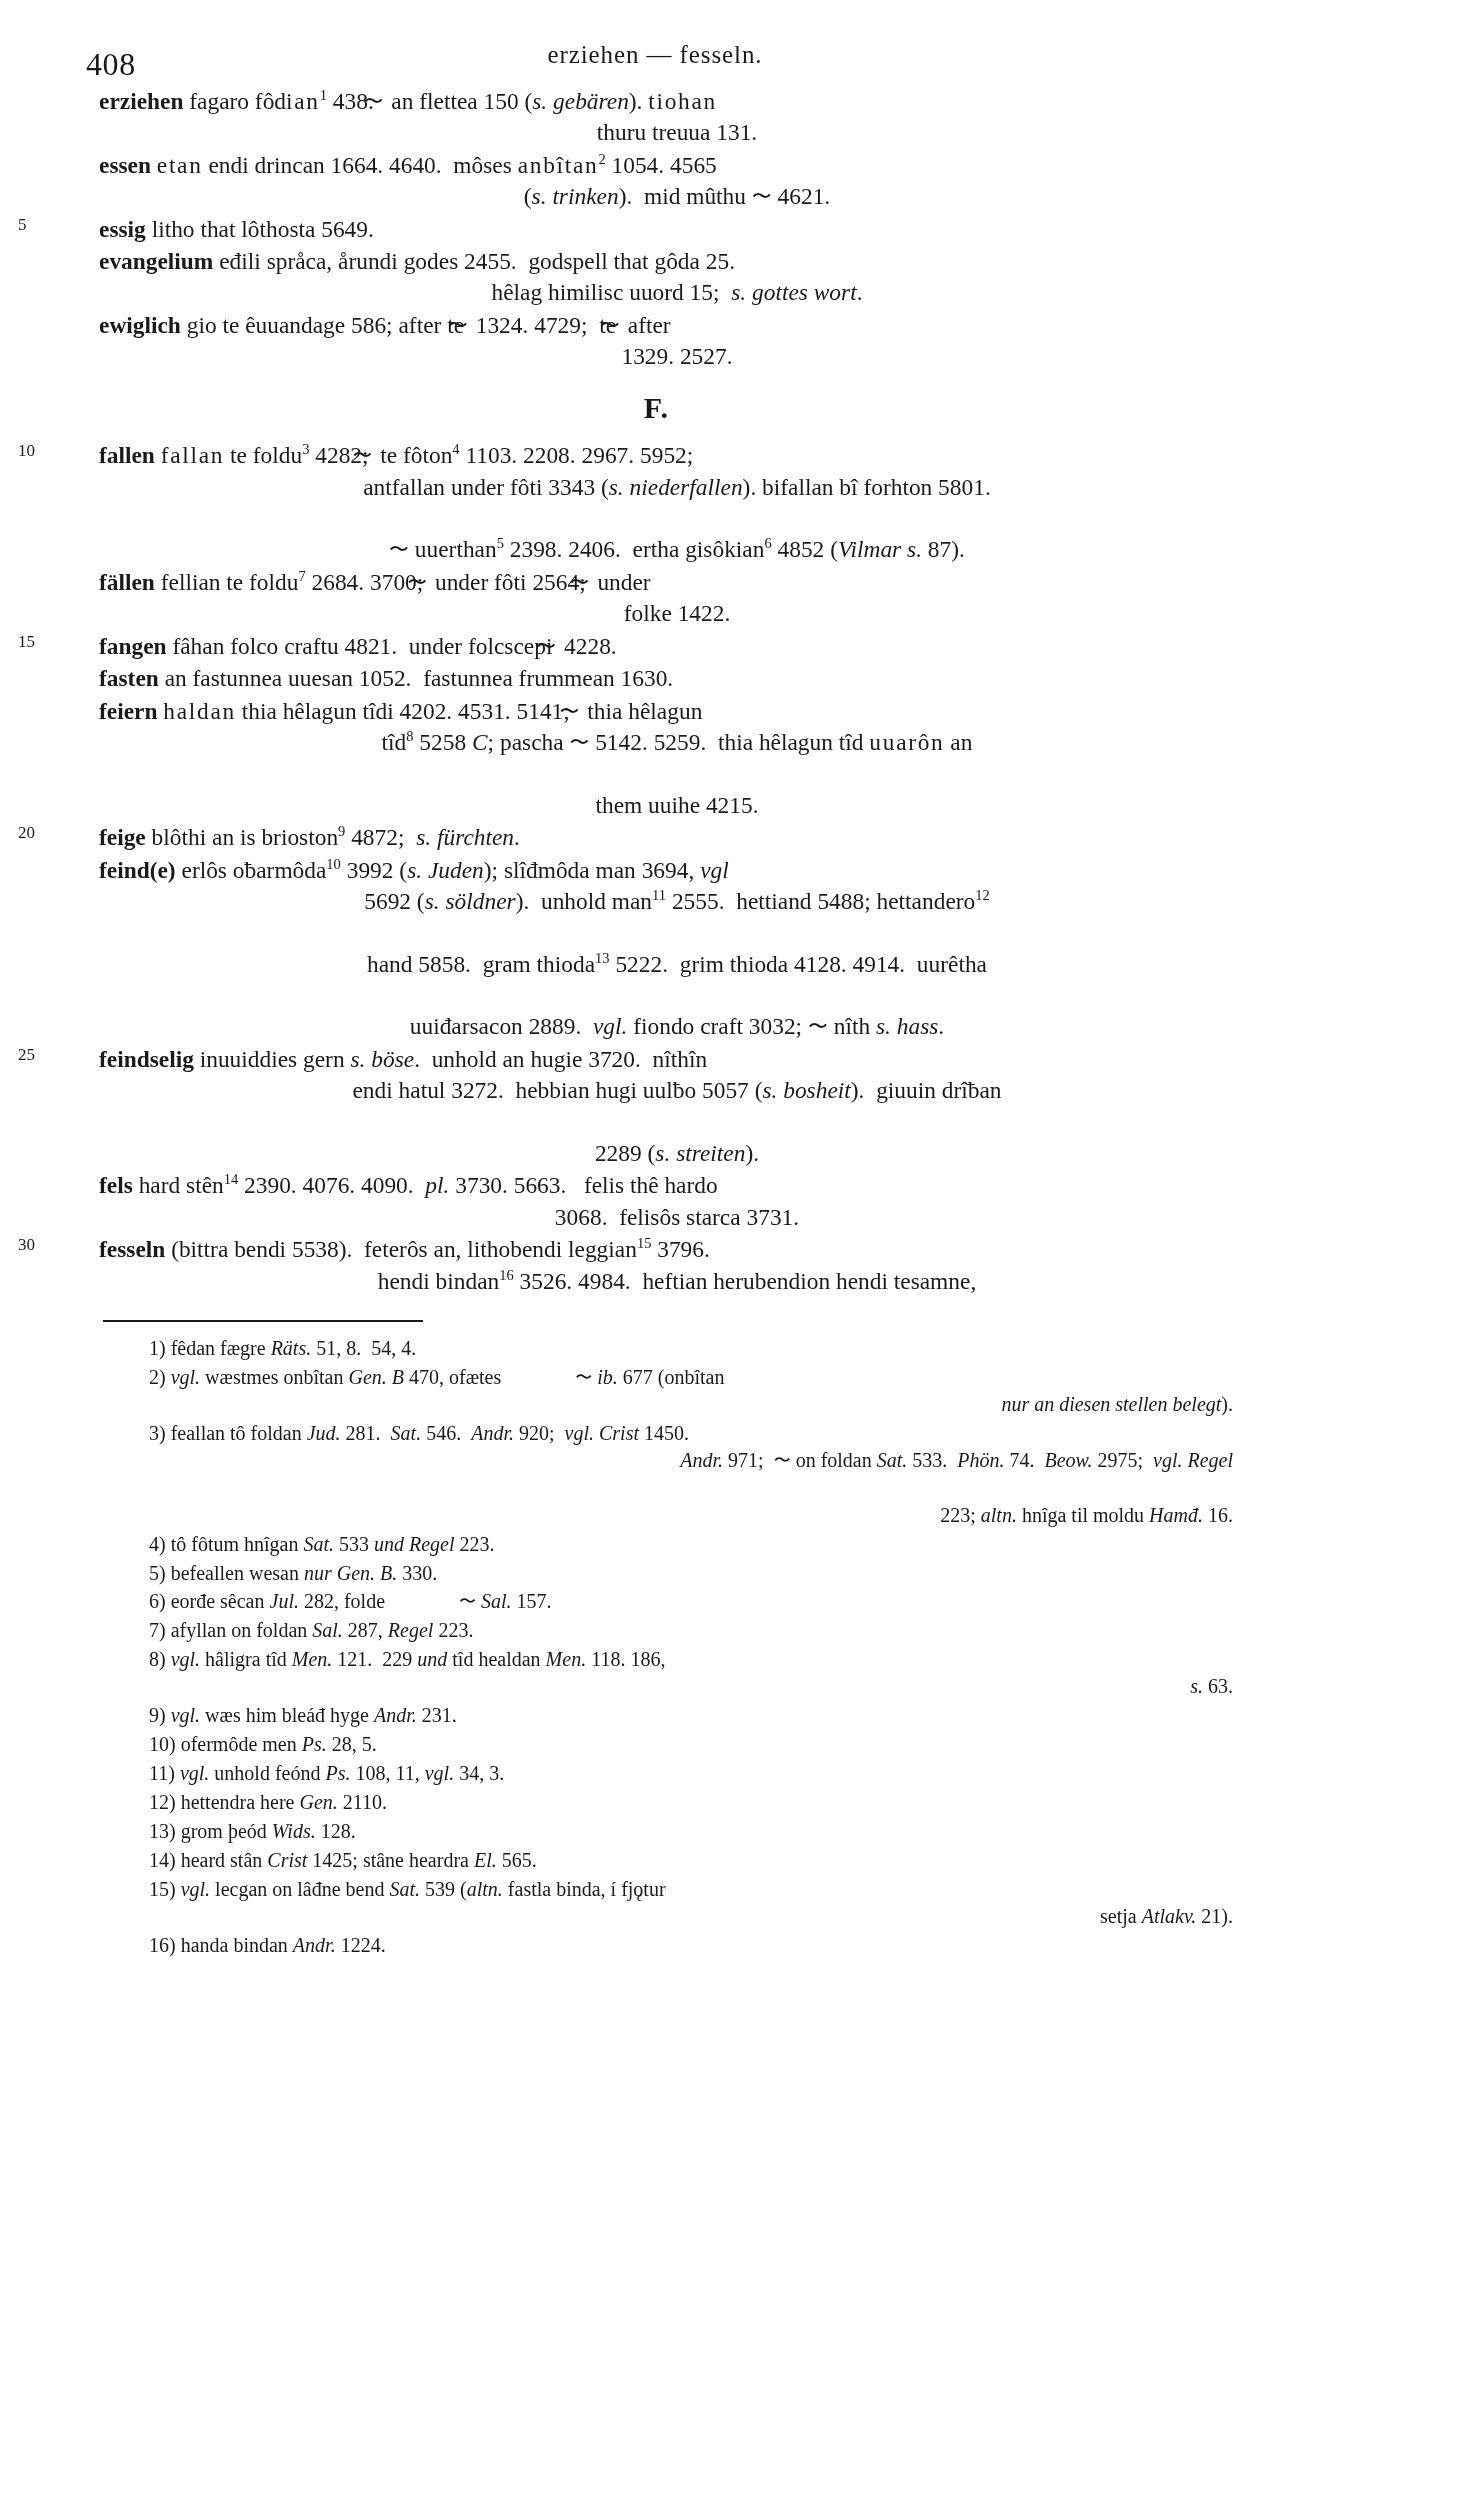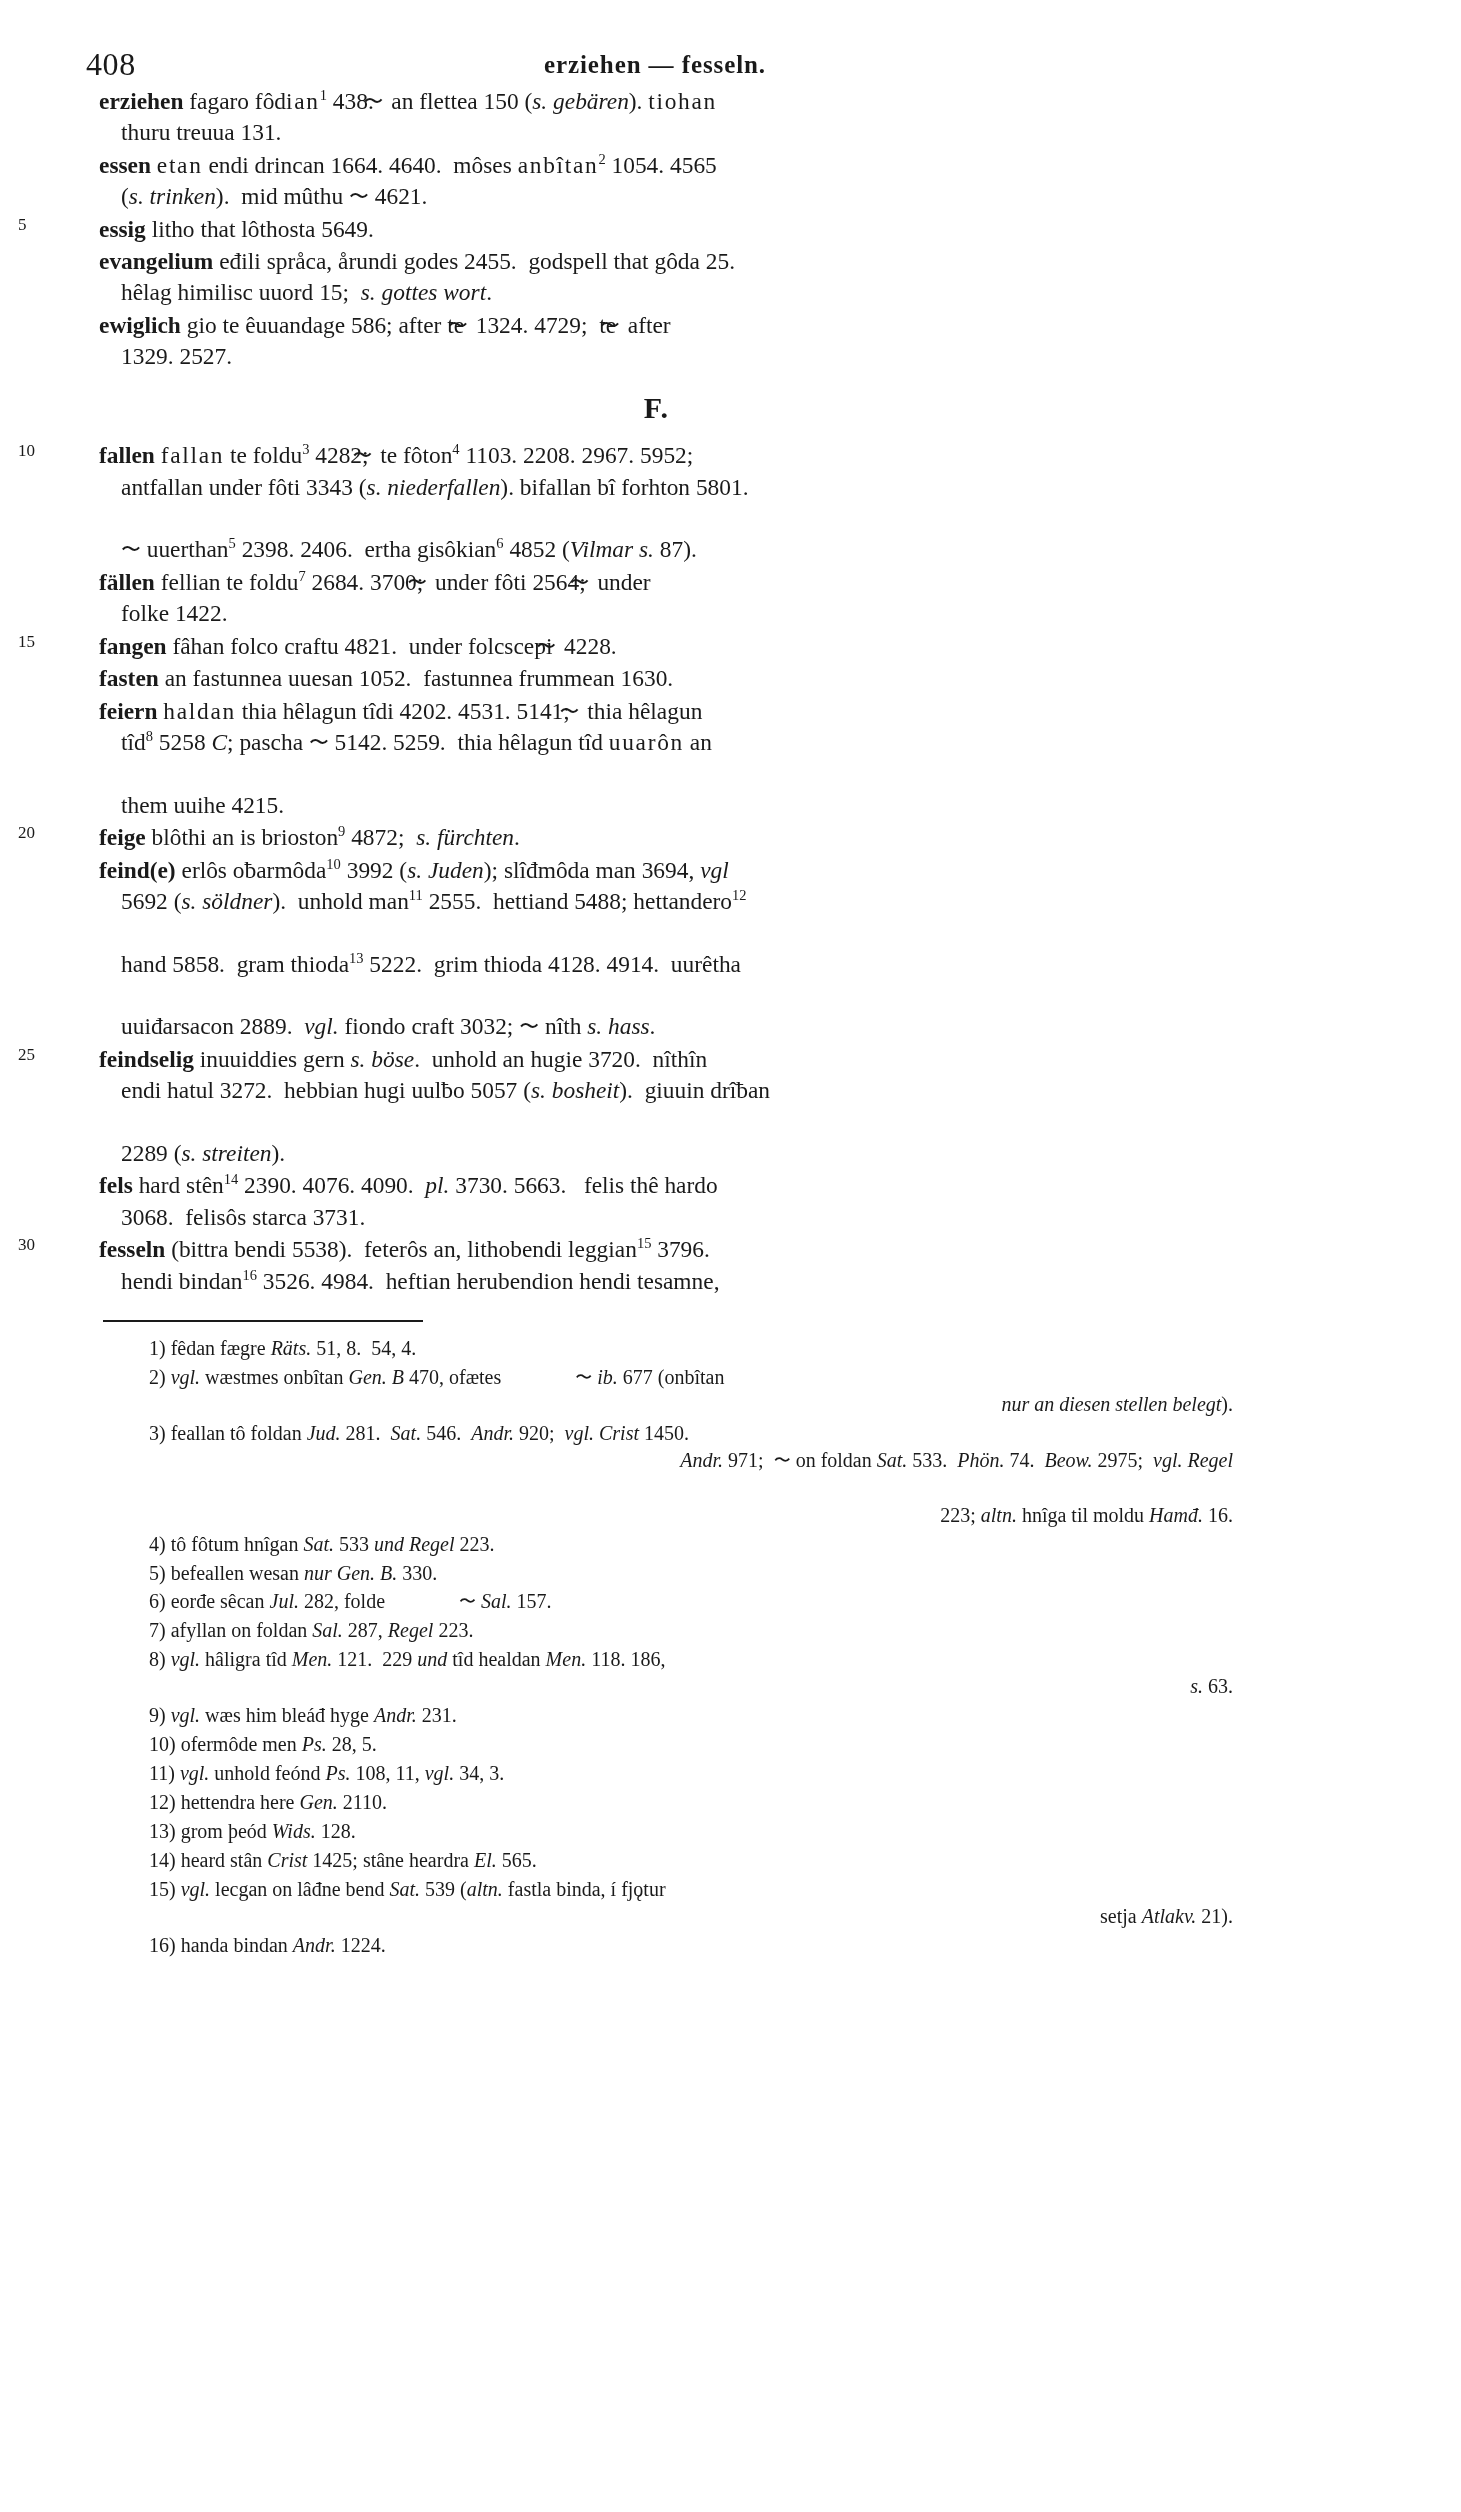--- a/index.html
+++ b/index.html
@@ -32,43 +32,43 @@
     position: absolute;
     left: 86px;
     top: 46px;
     font-size: 32px;
     letter-spacing: 0.6px;
   }
   .running-head {
     position: absolute;
     left: 0;
     right: 0;
-    top: 51px;
+    top: 41px;
     text-align: center;
     font-size: 25px;
     letter-spacing: 0.9px;
-    font-weight: bold;
   }
   
   .body-area {
     position: relative;
     margin: 0 77px 0 80px;
     font-size: 23.4px;
     line-height: 1.34;
   }
   .entry {
     position: relative;
     margin-bottom: 1.1px;
     padding-left: 41px;
     text-indent: -22px;
   }
   .entry .cont {
     display: block;
     text-indent: 0;
     padding-left: 0;
+    text-align: center;
   }
   .lemma {
     font-weight: bold;
   }
   .it {
     font-style: italic;
     margin-top: 38px;
   }
   .sp {
     letter-spacing: 1.7px;

